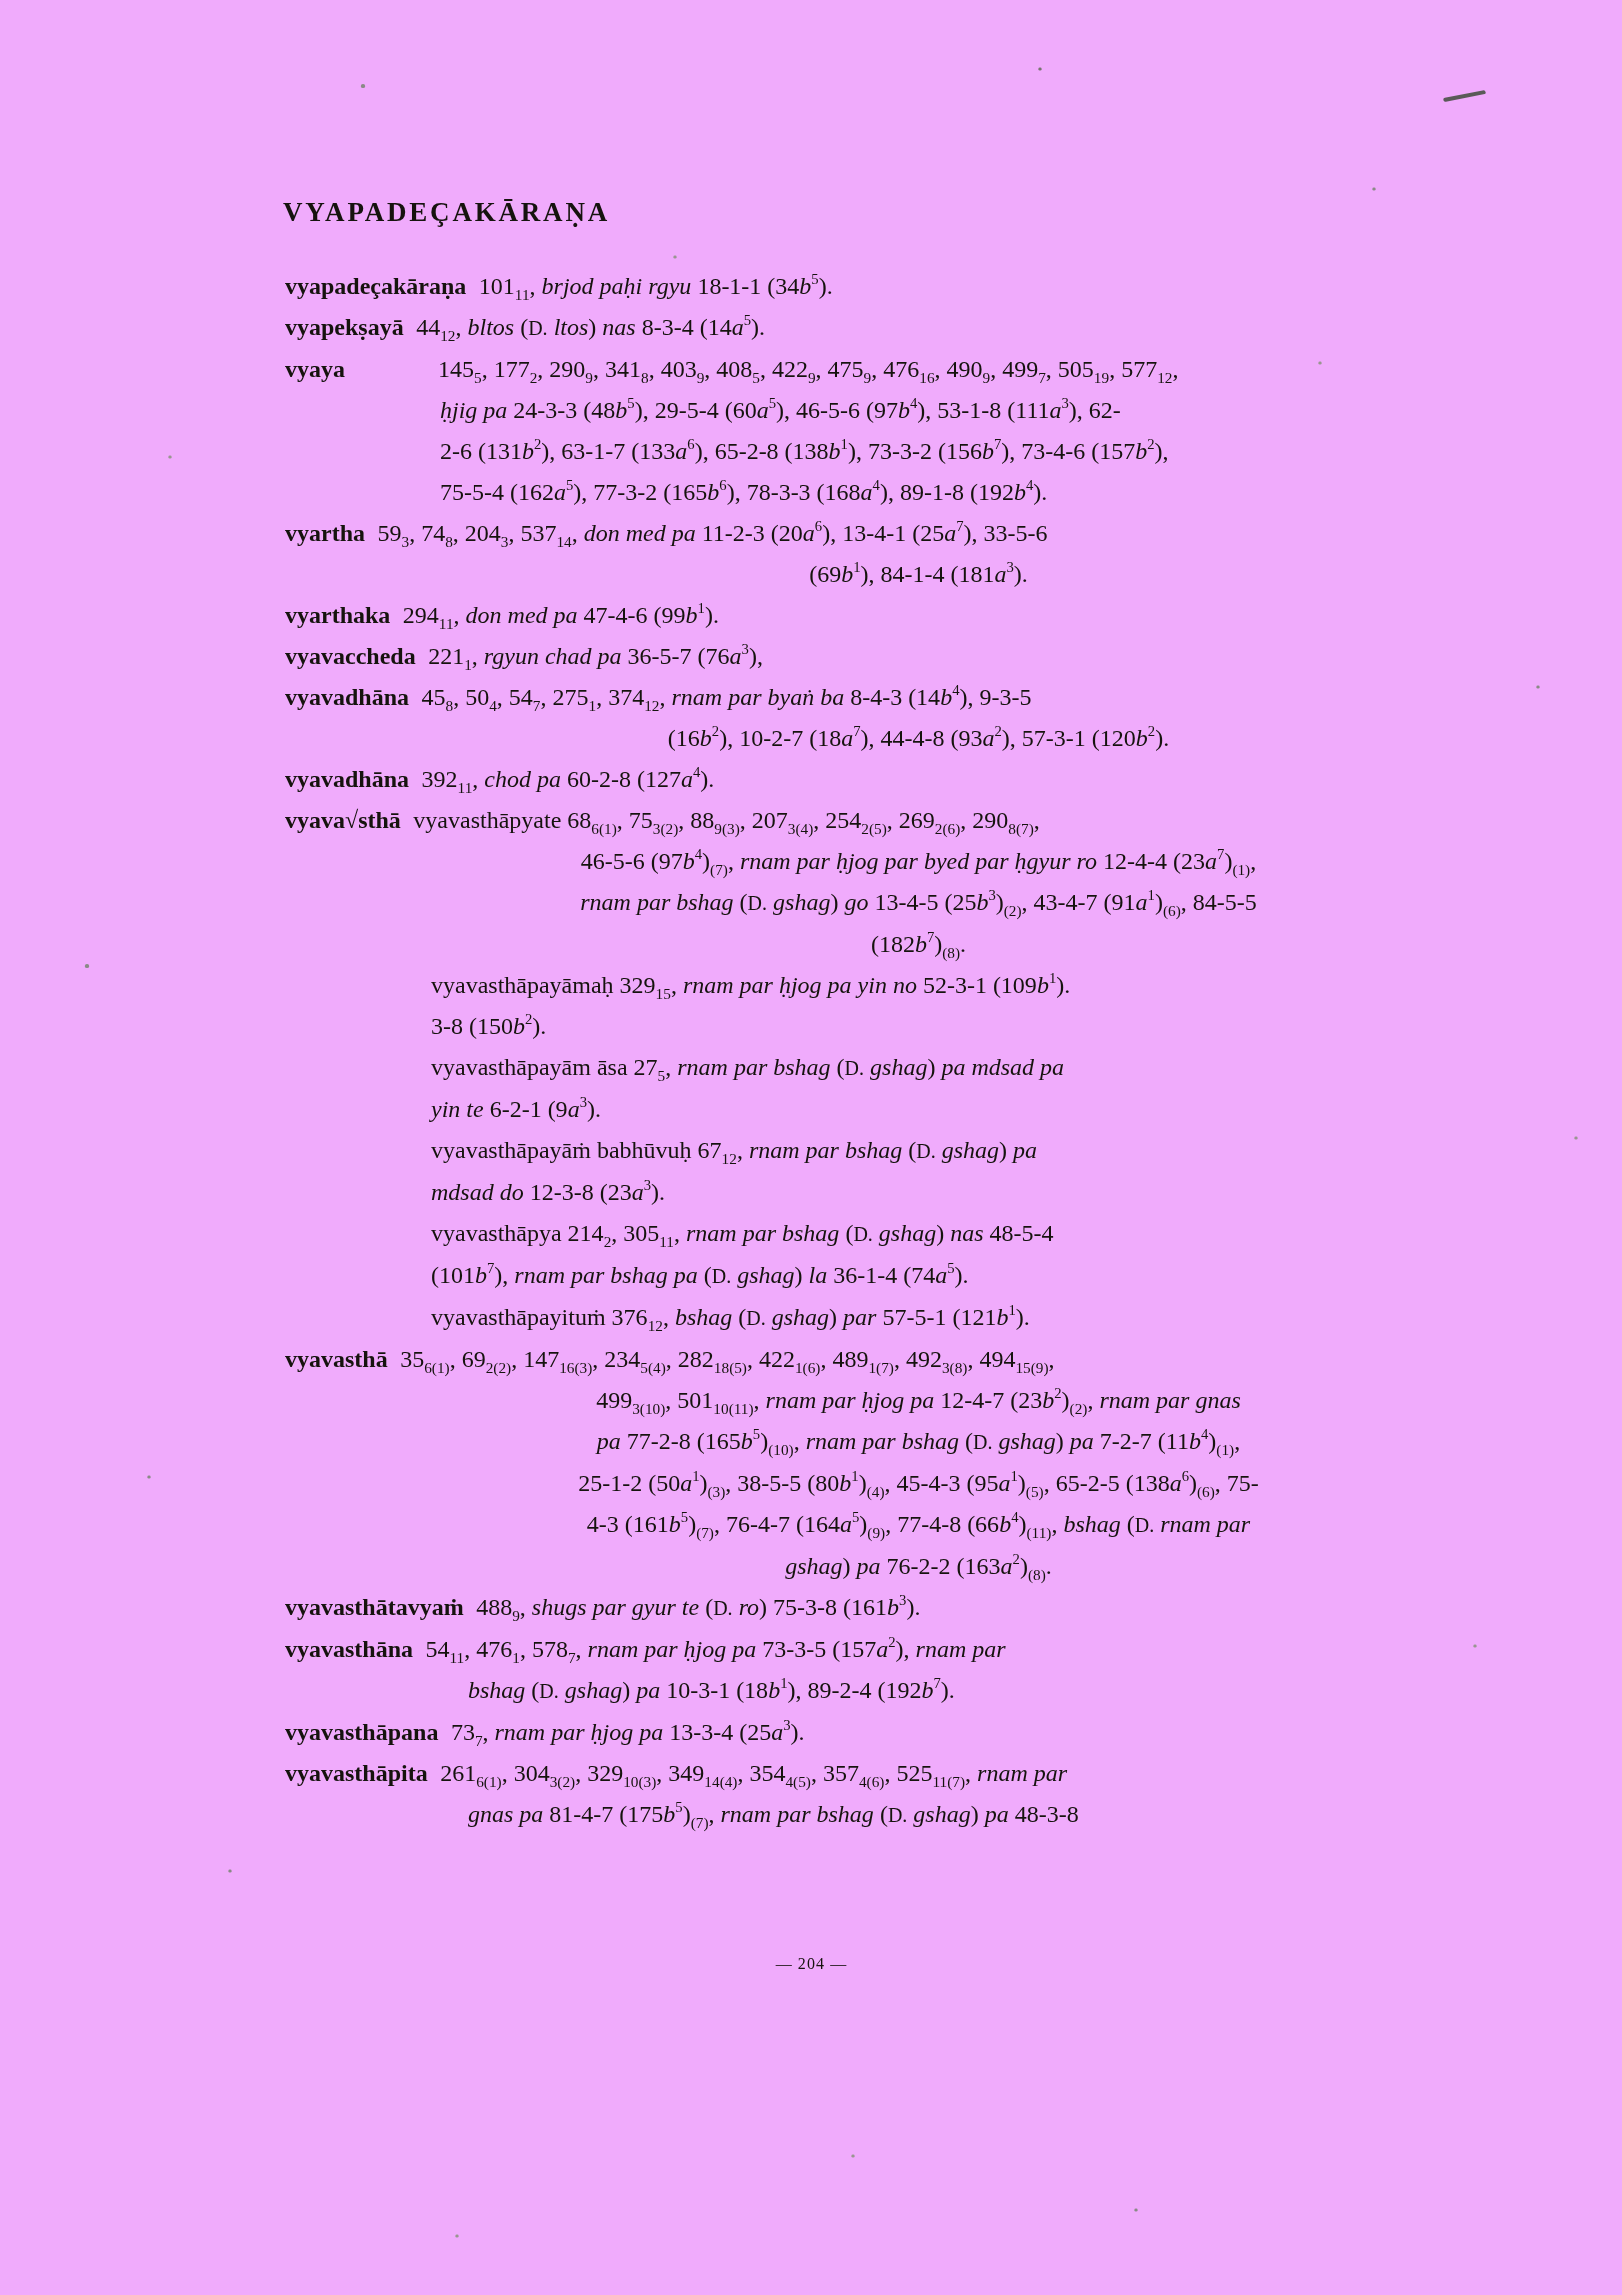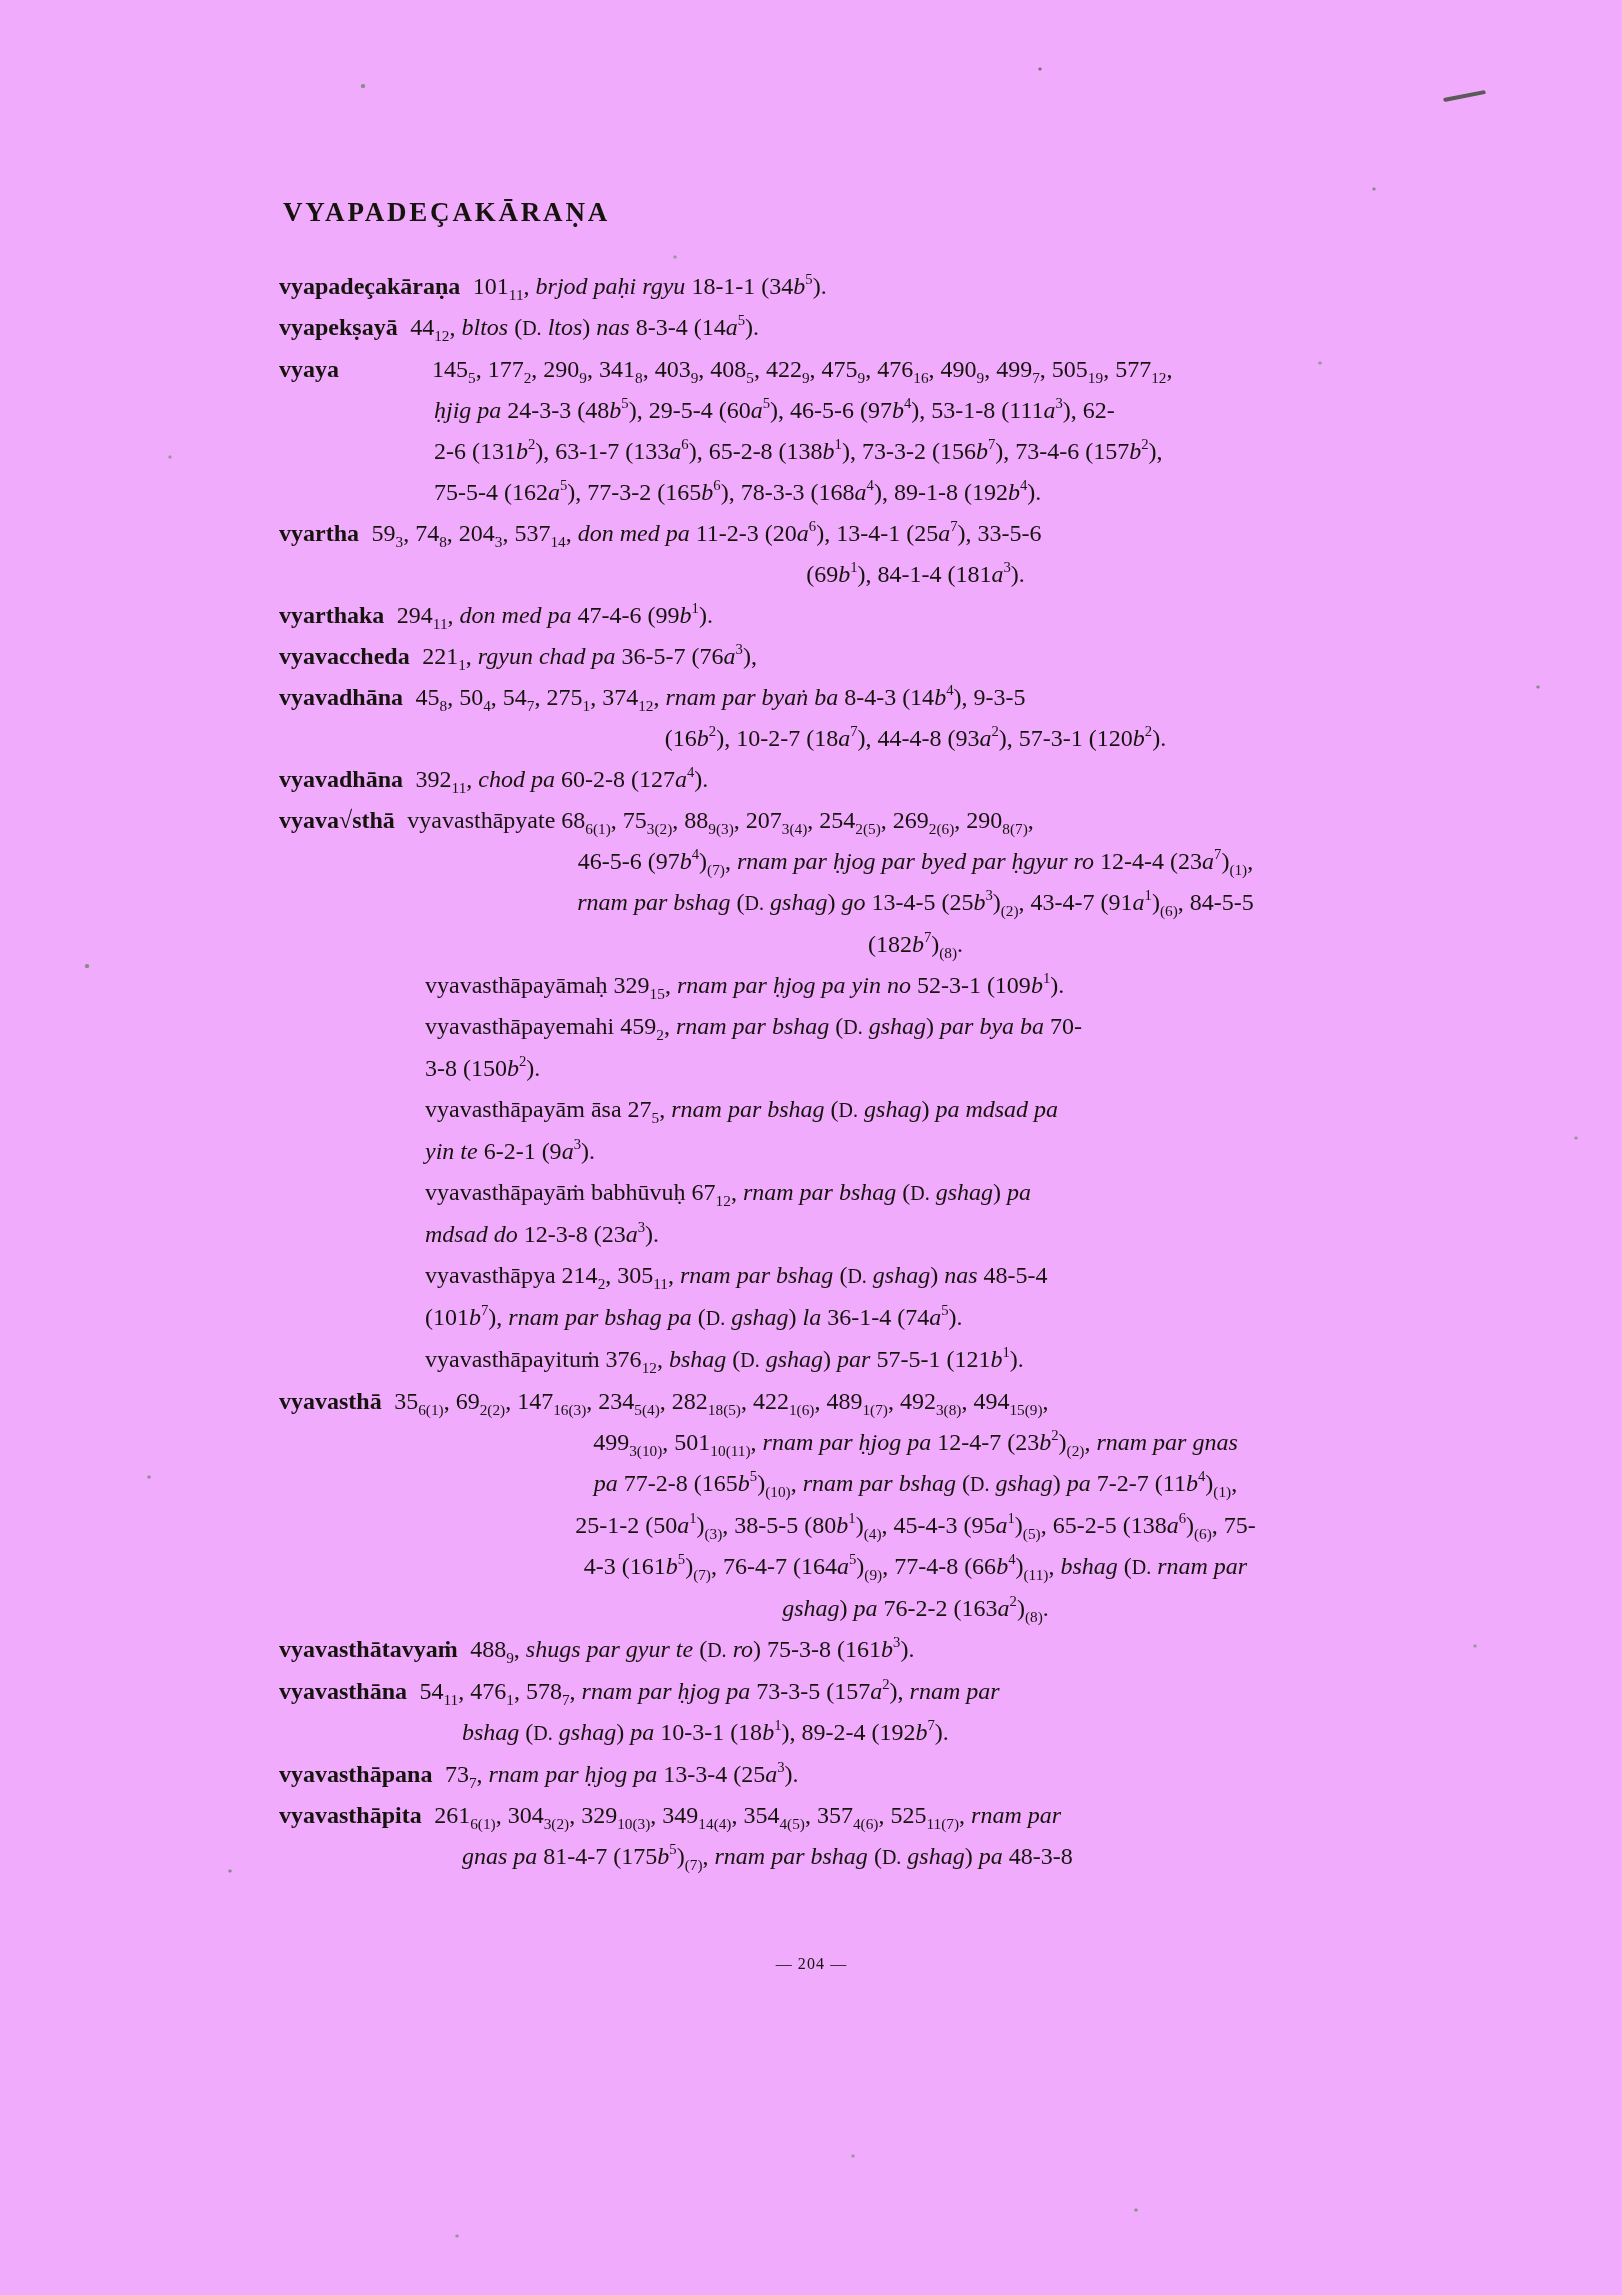--- a/index.html
+++ b/index.html
@@ -2,21 +2,21 @@
 <html style="font-size:9px"><head>
 <meta charset="utf-8">
 <style>
   html,body{margin:0;padding:0;}
   body{width:1623px;height:2295px;background:#f6f6f3;}
   .page{position:relative;width:1623px;height:2295px;background:#f0abfc;color:#16130e;
         font-family:"Liberation Serif","DejaVu Serif",serif;overflow:hidden;}
   .header{position:absolute;left:283px;top:197px;margin:0;font-size:27px;font-weight:700;
           letter-spacing:2.8px;white-space:nowrap;}
   .entries{position:absolute;left:279px;top:266px;width:1130px;font-size:24px;line-height:41px;}
-  .line{white-space:nowrap;}
+  .line{white-space:nowrap;margin-left:6px;}
   .i-c {padding-left:143px;text-align:center;}
   .i-c2{padding-left:155px;}
   .i-s {padding-left:146px;}
   .i-d {padding-left:183px;}
   .head{font-weight:700;margin-right:12.5px;}
   .head.wide{display:inline-block;width:153px;margin-right:0;}
   i{font-style:italic;}
   sub{font-size:15.3px;line-height:0;vertical-align:baseline;position:relative;top:5.7px;}
   sup{font-size:14.7px;line-height:0;vertical-align:baseline;position:relative;top:-9.6px;}
   .sc{font-size:20px;}
@@ -50,21 +50,20 @@
       <div class="line"><b class="head">vyarthaka</b>294<sub>11</sub>, <i>don med pa</i> 47-4-6 (99<i>b</i><sup>1</sup>).</div>
       <div class="line"><b class="head">vyavaccheda</b>221<sub>1</sub>, <i>rgyun chad pa</i> 36-5-7 (76<i>a</i><sup>3</sup>),</div>
       <div class="line"><b class="head">vyavadhāna</b>45<sub>8</sub>, 50<sub>4</sub>, 54<sub>7</sub>, 275<sub>1</sub>, 374<sub>12</sub>, <i>rnam par byaṅ ba</i> 8-4-3 (14<i>b</i><sup>4</sup>), 9-3-5</div>
       <div class="line i-c">(16<i>b</i><sup>2</sup>), 10-2-7 (18<i>a</i><sup>7</sup>), 44-4-8 (93<i>a</i><sup>2</sup>), 57-3-1 (120<i>b</i><sup>2</sup>).</div>
       <div class="line"><b class="head">vyavadhāna</b>392<sub>11</sub>, <i>chod pa</i> 60-2-8 (127<i>a</i><sup>4</sup>).</div>
       <div class="line"><b class="head">vyava√sthā</b>vyavasthāpyate 68<sub>6(1)</sub>, 75<sub>3(2)</sub>, 88<sub>9(3)</sub>, 207<sub>3(4)</sub>, 254<sub>2(5)</sub>, 269<sub>2(6)</sub>, 290<sub>8(7)</sub>,</div>
       <div class="line i-c">46-5-6 (97<i>b</i><sup>4</sup>)<sub>(7)</sub>, <i>rnam par ḥjog par byed par ḥgyur ro</i> 12-4-4 (23<i>a</i><sup>7</sup>)<sub>(1)</sub>,</div>
       <div class="line i-c"><i>rnam par bshag</i> (<span class="sc">D.</span> <i>gshag</i>) <i>go</i> 13-4-5 (25<i>b</i><sup>3</sup>)<sub>(2)</sub>, 43-4-7 (91<i>a</i><sup>1</sup>)<sub>(6)</sub>, 84-5-5</div>
       <div class="line i-c">(182<i>b</i><sup>7</sup>)<sub>(8)</sub>.</div>
       <div class="line i-s">vyavasthāpayāmaḥ 329<sub>15</sub>, <i>rnam par ḥjog pa yin no</i> 52-3-1 (109<i>b</i><sup>1</sup>).</div>
-      <div class="line i-s">vyavasthāpayemahi 459<sub>2</sub>, <i>rnam par bshag</i> (<span class="sc">D.</span> <i>gshag</i>) <i>par bya ba</i> 70-</div>
       <div class="line i-s">3-8 (150<i>b</i><sup>2</sup>).</div>
       <div class="line i-s">vyavasthāpayām āsa 27<sub>5</sub>, <i>rnam par bshag</i> (<span class="sc">D.</span> <i>gshag</i>) <i>pa mdsad pa</i></div>
       <div class="line i-s"><i>yin te</i> 6-2-1 (9<i>a</i><sup>3</sup>).</div>
       <div class="line i-s">vyavasthāpayāṁ babhūvuḥ 67<sub>12</sub>, <i>rnam par bshag</i> (<span class="sc">D.</span> <i>gshag</i>) <i>pa</i></div>
       <div class="line i-s"><i>mdsad do</i> 12-3-8 (23<i>a</i><sup>3</sup>).</div>
       <div class="line i-s">vyavasthāpya 214<sub>2</sub>, 305<sub>11</sub>, <i>rnam par bshag</i> (<span class="sc">D.</span> <i>gshag</i>) <i>nas</i> 48-5-4</div>
       <div class="line i-s">(101<i>b</i><sup>7</sup>), <i>rnam par bshag pa</i> (<span class="sc">D.</span> <i>gshag</i>) <i>la</i> 36-1-4 (74<i>a</i><sup>5</sup>).</div>
       <div class="line i-s">vyavasthāpayituṁ 376<sub>12</sub>, <i>bshag</i> (<span class="sc">D.</span> <i>gshag</i>) <i>par</i> 57-5-1 (121<i>b</i><sup>1</sup>).</div>
       <div class="line"><b class="head">vyavasthā</b>35<sub>6(1)</sub>, 69<sub>2(2)</sub>, 147<sub>16(3)</sub>, 234<sub>5(4)</sub>, 282<sub>18(5)</sub>, 422<sub>1(6)</sub>, 489<sub>1(7)</sub>, 492<sub>3(8)</sub>, 494<sub>15(9)</sub>,</div>
       <div class="line i-c">499<sub>3(10)</sub>, 501<sub>10(11)</sub>, <i>rnam par ḥjog pa</i> 12-4-7 (23<i>b</i><sup>2</sup>)<sub>(2)</sub>, <i>rnam par gnas</i></div>

